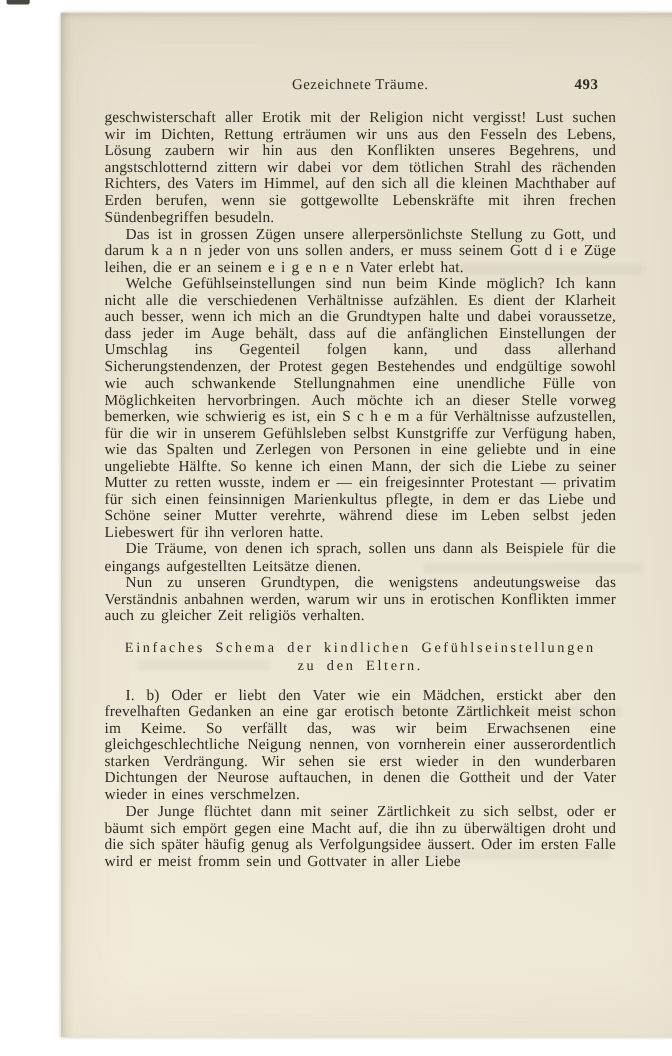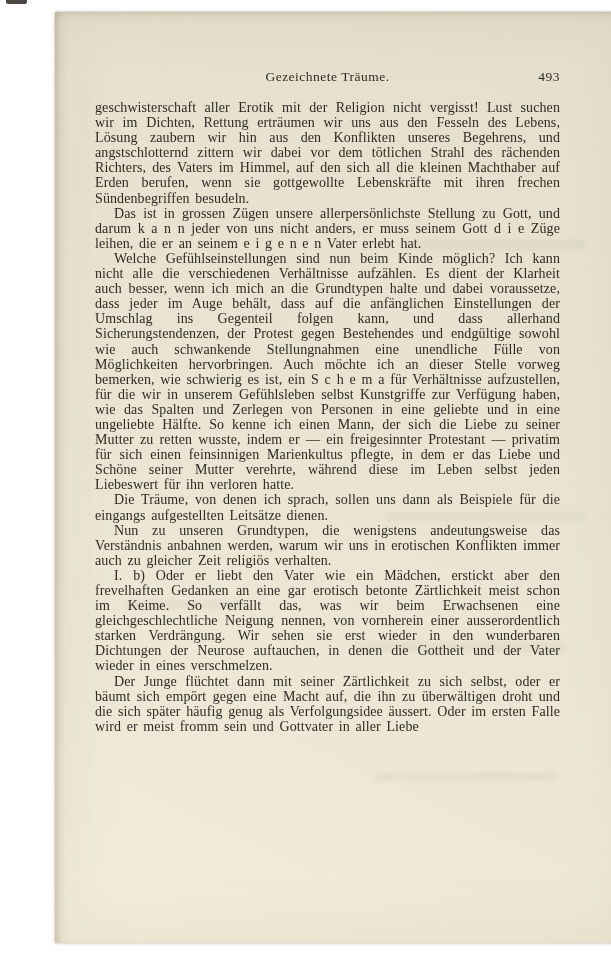--- a/index.html
+++ b/index.html
@@ -52,22 +52,22 @@
   }
   .rh-title {
     position: absolute;
     left: 50%;
     transform: translateX(-50%);
     letter-spacing: 0.5px;
     white-space: nowrap;
   }
   .rh-page {
     position: absolute;
-    right: 0;
-    font-weight: normal;
+    right: 16px;
+    font-weight: bold;
     letter-spacing: 0.5px;
   }
   .textblock {
     position: absolute;
     left: 40px;
     right: 78px;
     top: 88px;
     color: #2e2b25;
   }
   .para {
@@ -120,24 +120,28 @@
     <div class="showthrough st4"></div>
     <div class="showthrough st5"></div>
 
     <div class="running-head">
       <span class="rh-title">Gezeichnete Träume.</span>
       <span class="rh-page">493</span>
     </div>
 
     <div class="textblock">
       <p class="para no-indent">geschwisterschaft aller Erotik mit der Religion nicht vergisst! Lust suchen wir im Dichten, Rettung erträumen wir uns aus den Fesseln des Lebens, Lösung zaubern wir hin aus den Konflikten unseres Begehrens, und angstschlotternd zittern wir dabei vor dem tötlichen Strahl des rächenden Richters, des Vaters im Himmel, auf den sich all die kleinen Machthaber auf Erden berufen, wenn sie gottgewollte Lebenskräfte mit ihren frechen Sündenbegriffen besudeln.</p>
-      <p class="para">Das ist in grossen Zügen unsere allerpersönlichste Stellung zu Gott, und darum k a n n jeder von uns nicht anders, er muss seinem Gott d i e Züge leihen, die er an seinem e i g e n e n Vater erlebt hat.</p>
+      <p class="para">Das ist in grossen Zügen unsere allerpersönlichste Stellung zu Gott, und darum k a n n jeder von uns sollen anders, er muss seinem Gott d i e Züge leihen, die er an seinem e i g e n e n Vater erlebt hat.</p>
       <p class="para">Welche Gefühlseinstellungen sind nun beim Kinde möglich? Ich kann nicht alle die verschiedenen Verhältnisse aufzählen. Es dient der Klarheit auch besser, wenn ich mich an die Grundtypen halte und dabei voraussetze, dass jeder im Auge behält, dass auf die anfänglichen Einstellungen der Umschlag ins Gegenteil folgen kann, und dass allerhand Sicherungstendenzen, der Protest gegen Bestehendes und endgültige sowohl wie auch schwankende Stellungnahmen eine unendliche Fülle von Möglichkeiten hervorbringen. Auch möchte ich an dieser Stelle vorweg bemerken, wie schwierig es ist, ein S c h e m a für Verhältnisse aufzustellen, für die wir in unserem Gefühlsleben selbst Kunstgriffe zur Verfügung haben, wie das Spalten und Zerlegen von Personen in eine geliebte und in eine ungeliebte Hälfte. So kenne ich einen Mann, der sich die Liebe zu seiner Mutter zu retten wusste, indem er — ein freigesinnter Protestant — privatim für sich einen feinsinnigen Marienkultus pflegte, in dem er das Liebe und Schöne seiner Mutter verehrte, während diese im Leben selbst jeden Liebeswert für ihn verloren hatte.</p>
       <p class="para">Die Träume, von denen ich sprach, sollen uns dann als Beispiele für die eingangs aufgestellten Leitsätze dienen.</p>
       <p class="para">Nun zu unseren Grundtypen, die wenigstens andeutungsweise das Verständnis anbahnen werden, warum wir uns in erotischen Konflikten immer auch zu gleicher Zeit religiös verhalten.</p>
 
+      <div class="section-heading">
+        <span class="sh-line">Einfaches Schema der kindlichen Gefühlseinstellungen</span>
+        <span class="sh-line">zu den Eltern.</span>
+      </div>
 
       <p class="para">I. b) Oder er liebt den Vater wie ein Mädchen, erstickt aber den frevelhaften Gedanken an eine gar erotisch betonte Zärtlichkeit meist schon im Keime. So verfällt das, was wir beim Erwachsenen eine gleichgeschlechtliche Neigung nennen, von vornherein einer ausserordentlich starken Verdrängung. Wir sehen sie erst wieder in den wunderbaren Dichtungen der Neurose auftauchen, in denen die Gottheit und der Vater wieder in eines verschmelzen.</p>
       <p class="para">Der Junge flüchtet dann mit seiner Zärtlichkeit zu sich selbst, oder er bäumt sich empört gegen eine Macht auf, die ihn zu überwältigen droht und die sich später häufig genug als Verfolgungsidee äussert. Oder im ersten Falle wird er meist fromm sein und Gottvater in aller Liebe</p>
     </div>
 
   </div>
 </div>
 
 </body></html>

